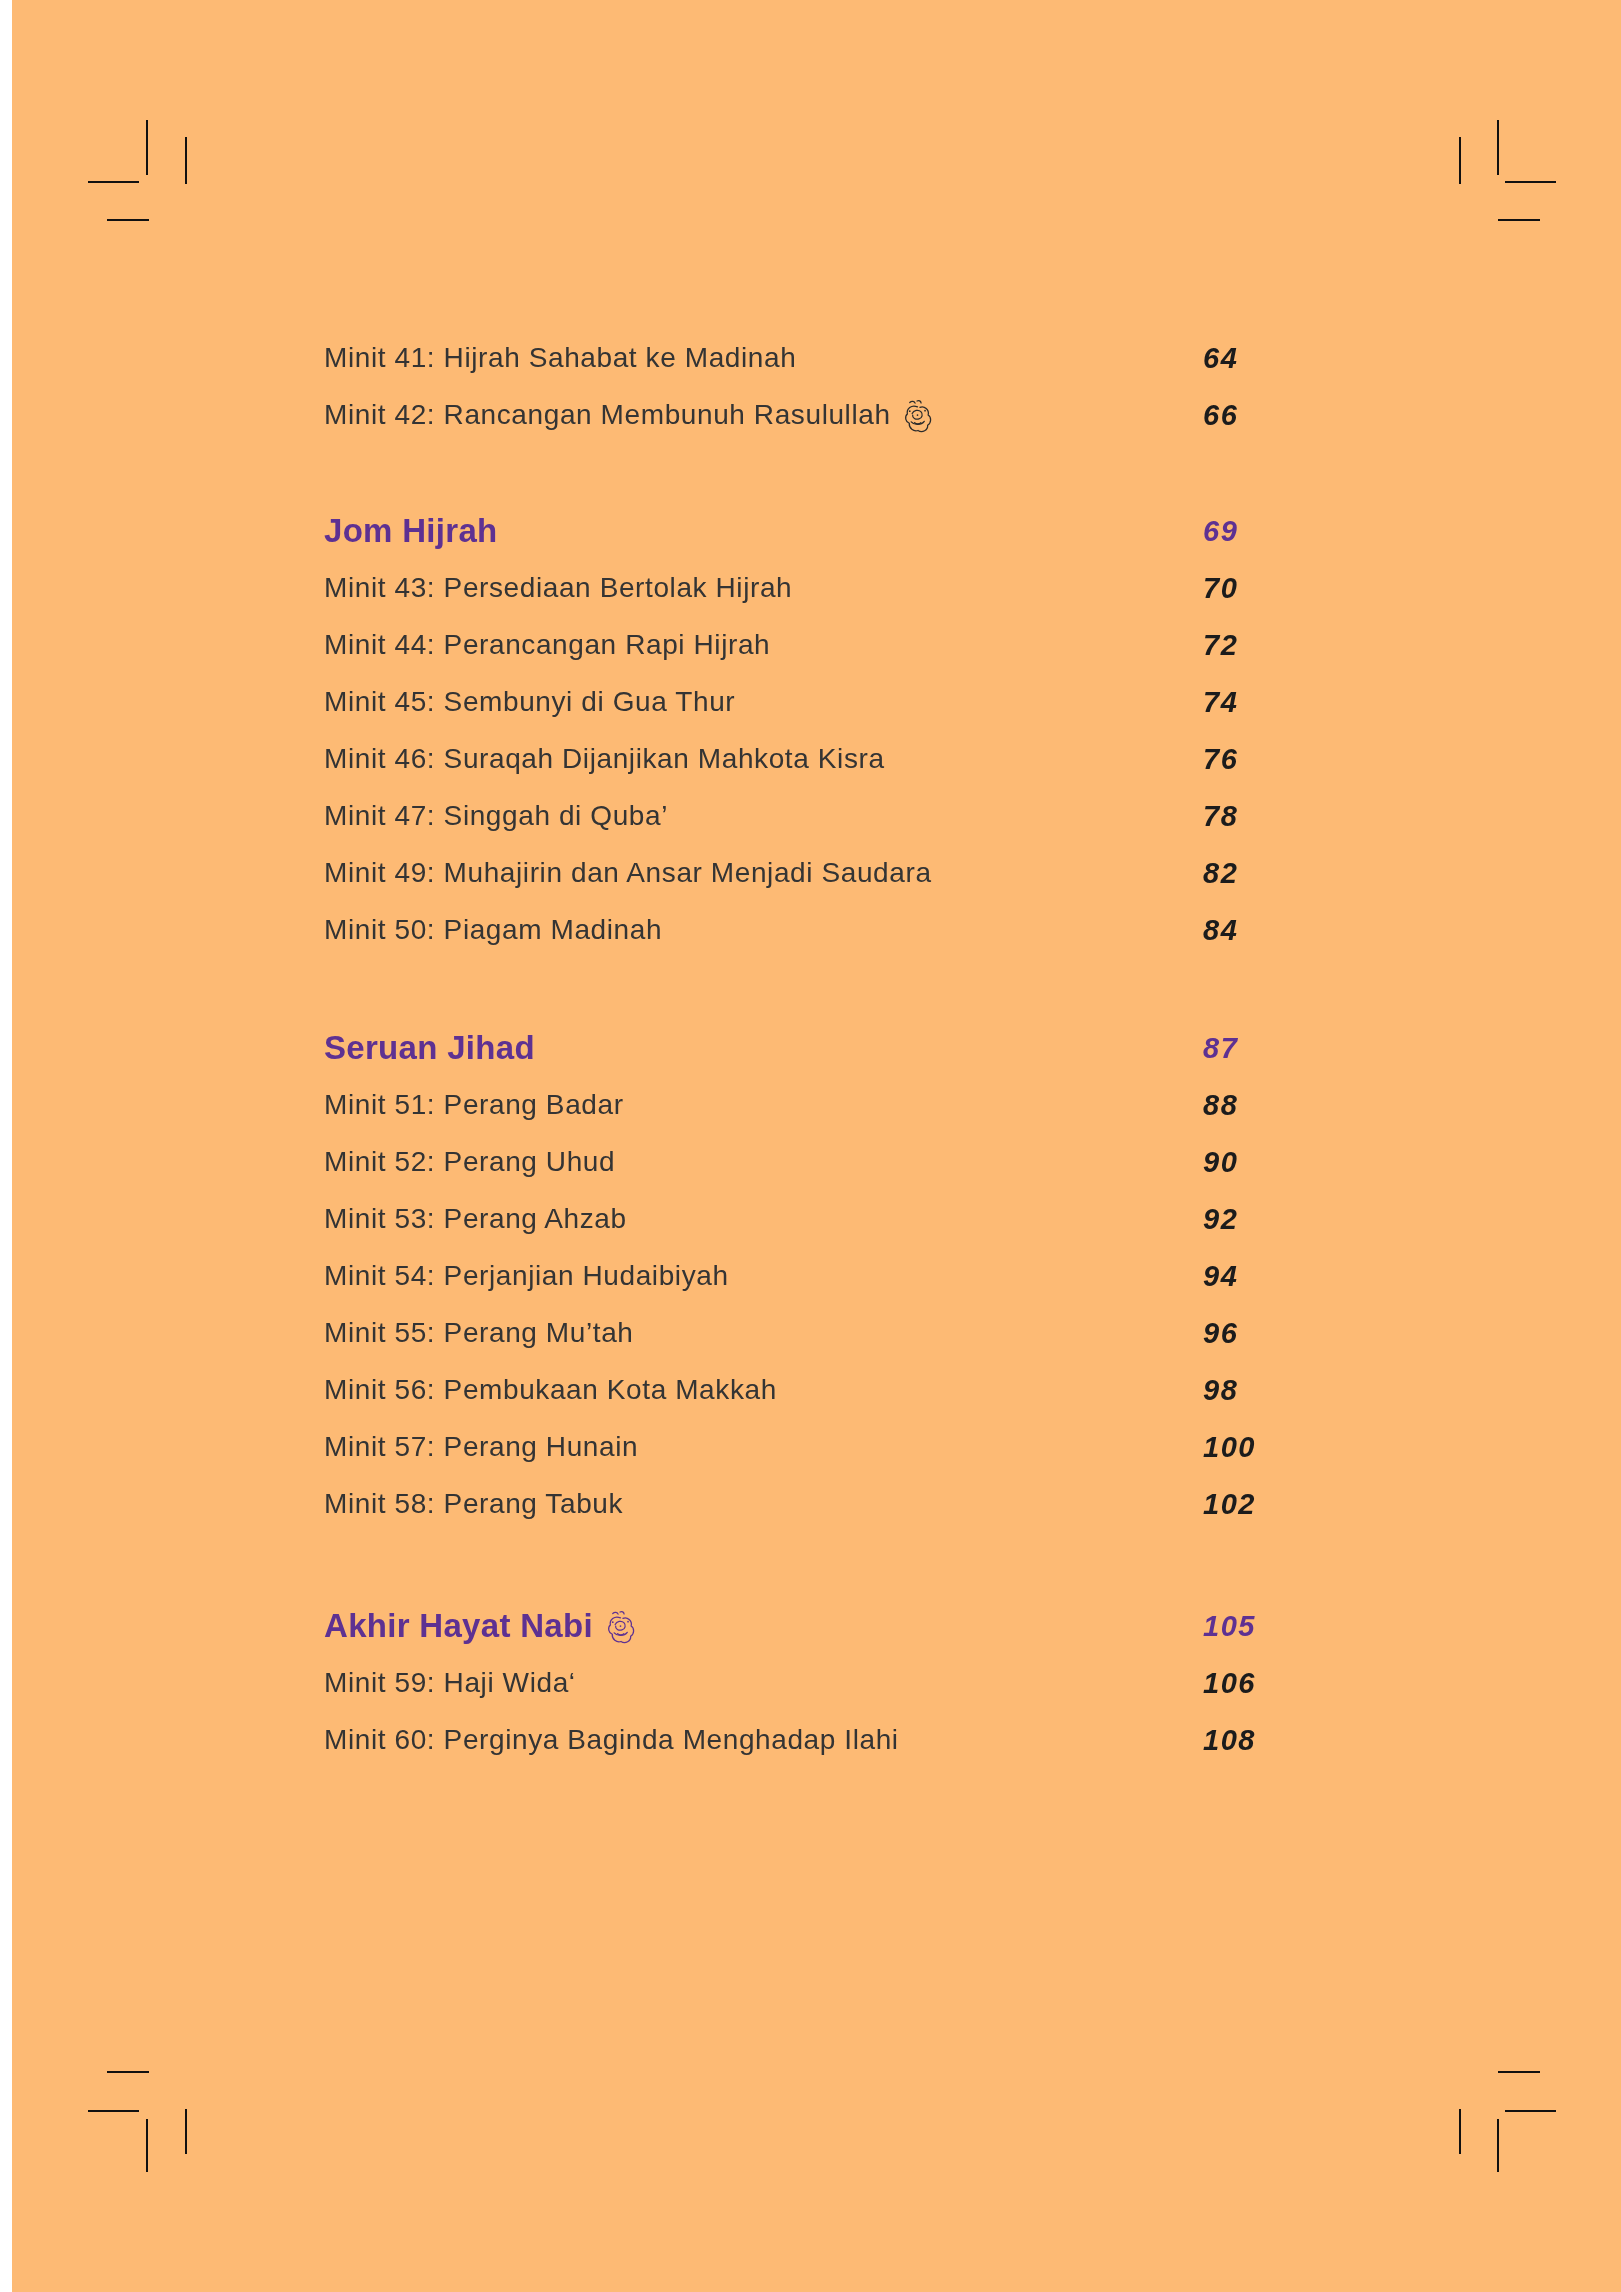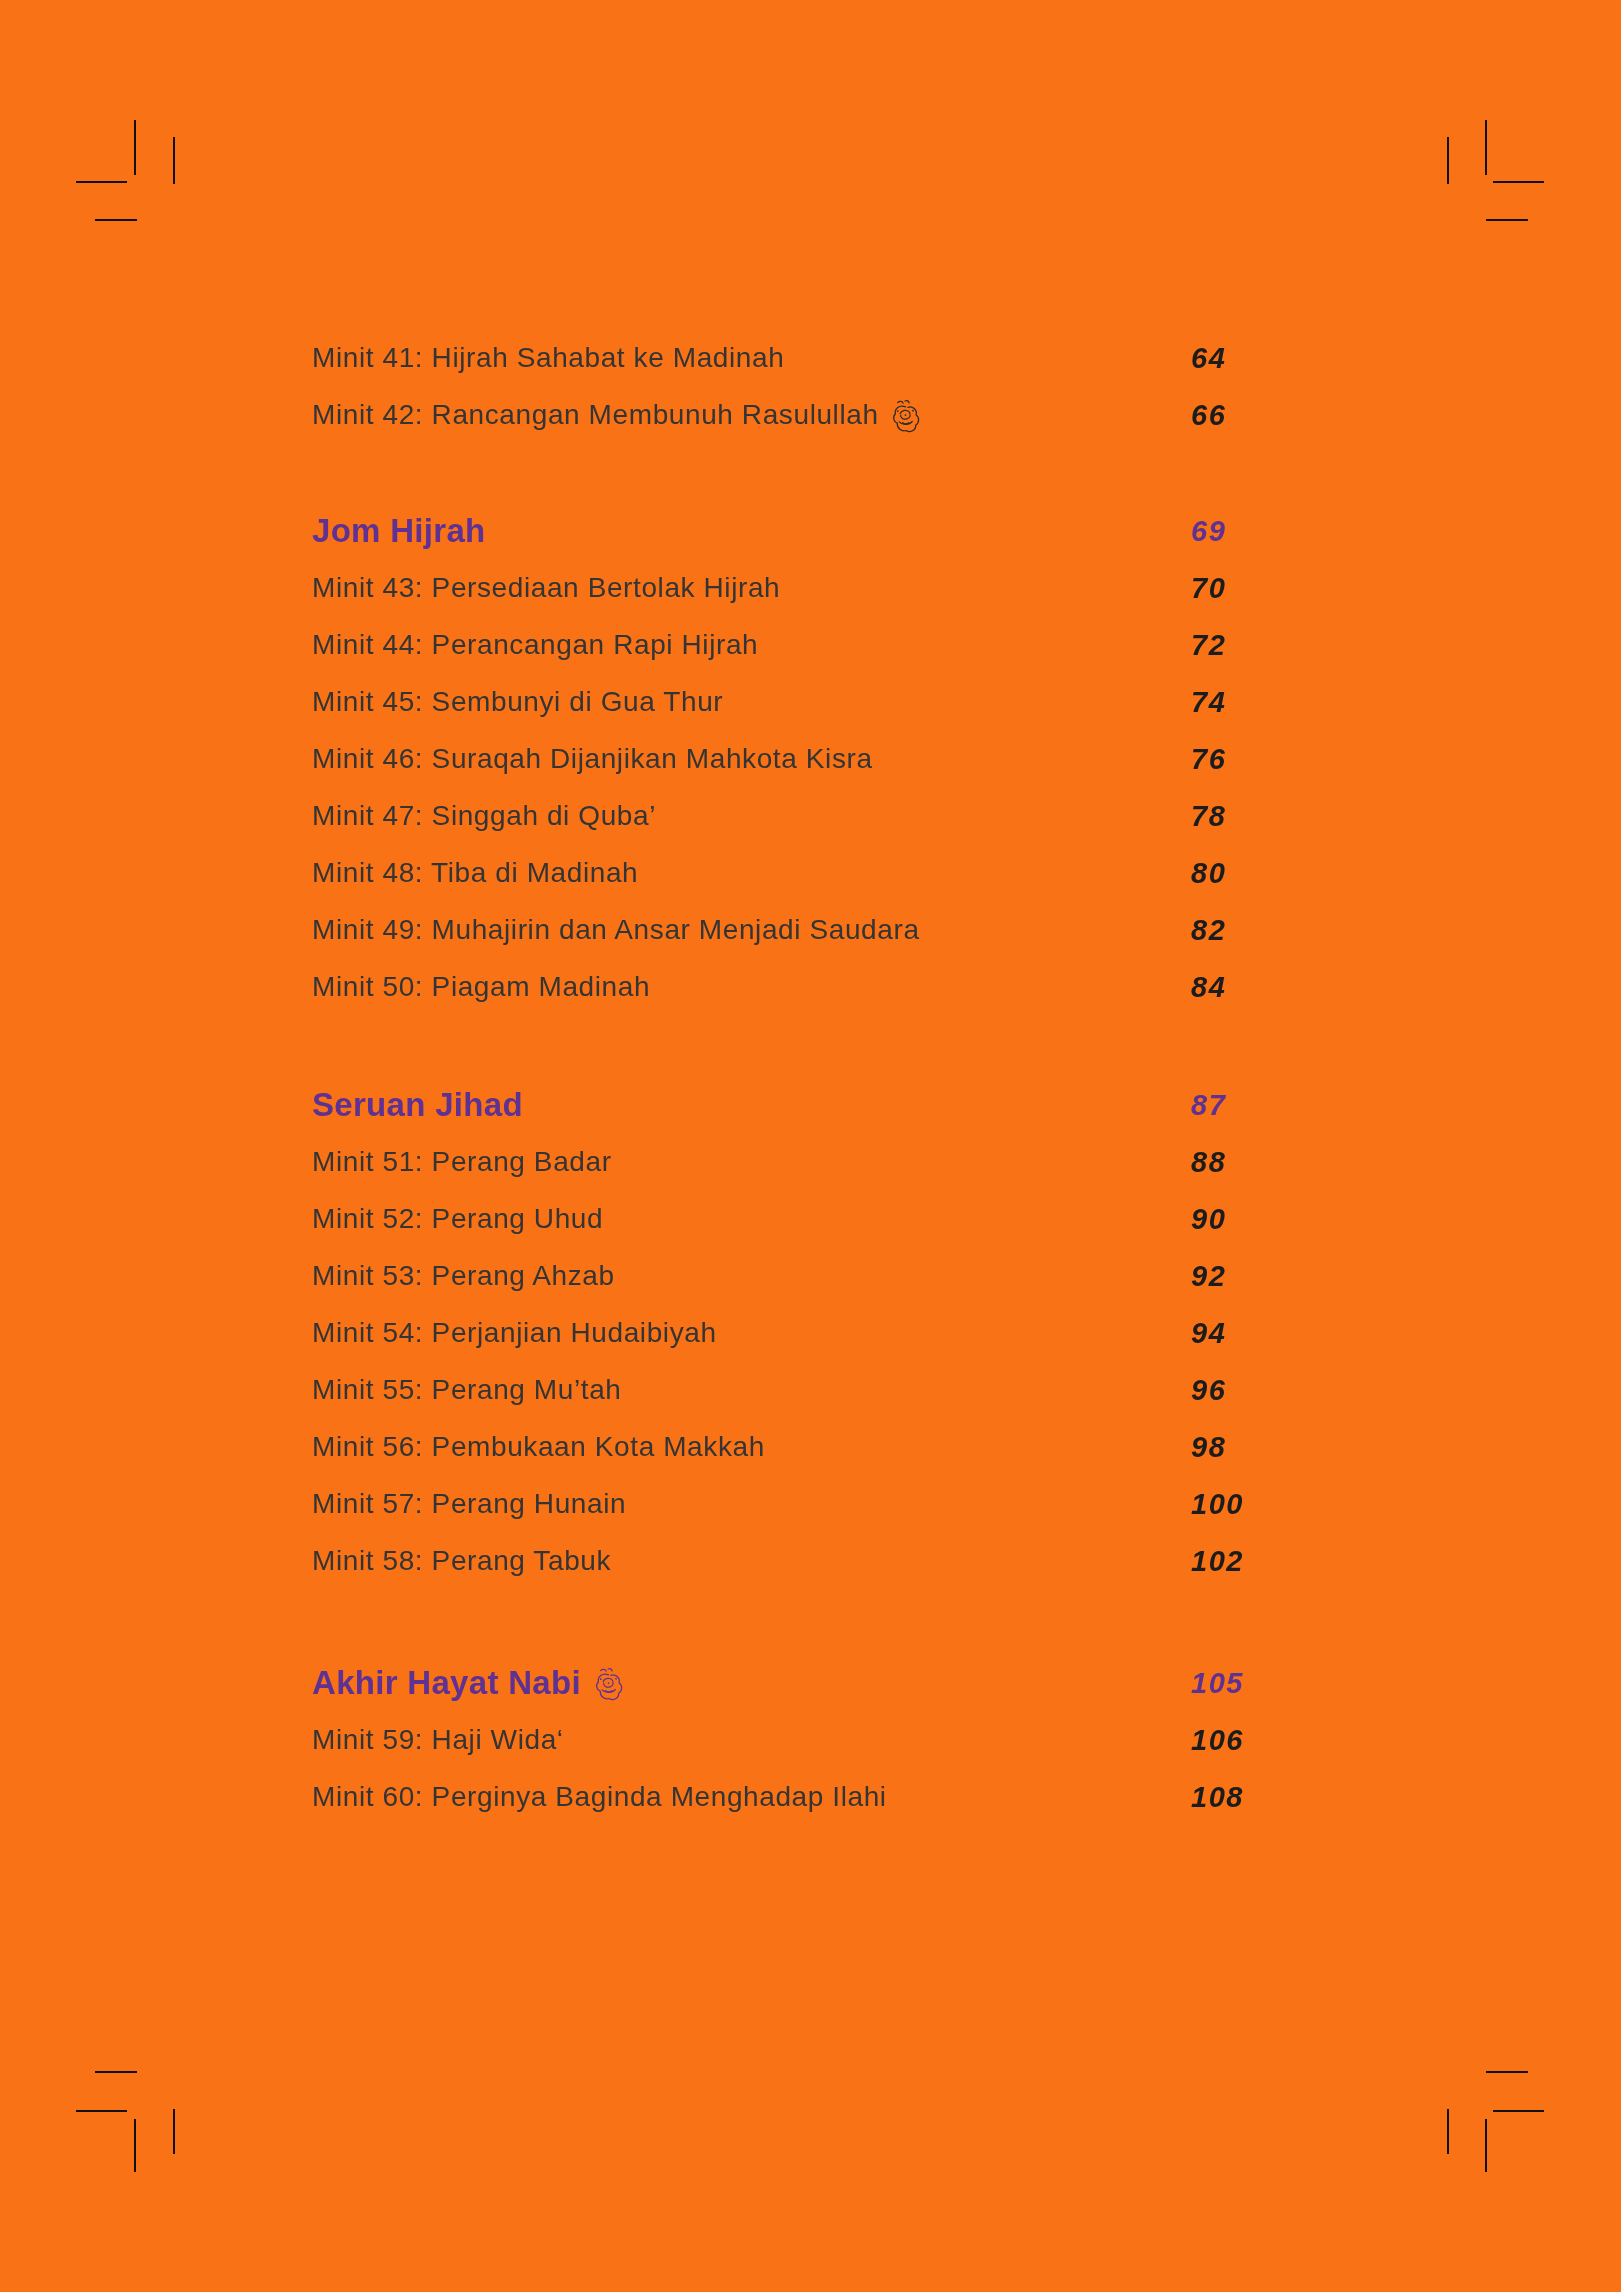--- a/index.html
+++ b/index.html
@@ -1,21 +1,21 @@
 <!DOCTYPE html>
 <html><head>
 <meta charset="utf-8">
 <style>
   html, body { margin:0; padding:0; overflow:hidden; }
   body {
     width:1621px; height:2293px; position:relative;
     background:#ffffff;
     font-family:"Liberation Sans","DejaVu Sans",sans-serif;
   }
-  .page { position:absolute; inset:0; background:#f97316; }
+  .page { position:absolute; inset:0; background:#fdba74;margin-left:12px; }
 
   
   .crop { position:absolute; background:#111111; }
 
   
   .toc { position:absolute; left:312px; top:329px; width:1039px; }
   .row { position:relative; height:57px; display:flex; align-items:center; }
   .row .title {
     font-size:28px; font-weight:400; color:#343434;
     letter-spacing:0.6px; white-space:nowrap; line-height:1;
@@ -113,24 +113,20 @@
     </div>
     <div class="row">
       <span class="title">Minit 46: Suraqah Dijanjikan Mahkota Kisra</span>
       <span class="pagenum">76</span>
     </div>
     <div class="row">
       <span class="title">Minit 47: Singgah di Quba’</span>
       <span class="pagenum">78</span>
     </div>
     <div class="row">
-      <span class="title">Minit 48: Tiba di Madinah</span>
-      <span class="pagenum">80</span>
-    </div>
-    <div class="row">
       <span class="title">Minit 49: Muhajirin dan Ansar Menjadi Saudara</span>
       <span class="pagenum">82</span>
     </div>
     <div class="row">
       <span class="title">Minit 50: Piagam Madinah</span>
       <span class="pagenum">84</span>
     </div>
 
     <div class="row heading gap-b">
       <span class="title">Seruan Jihad</span>

